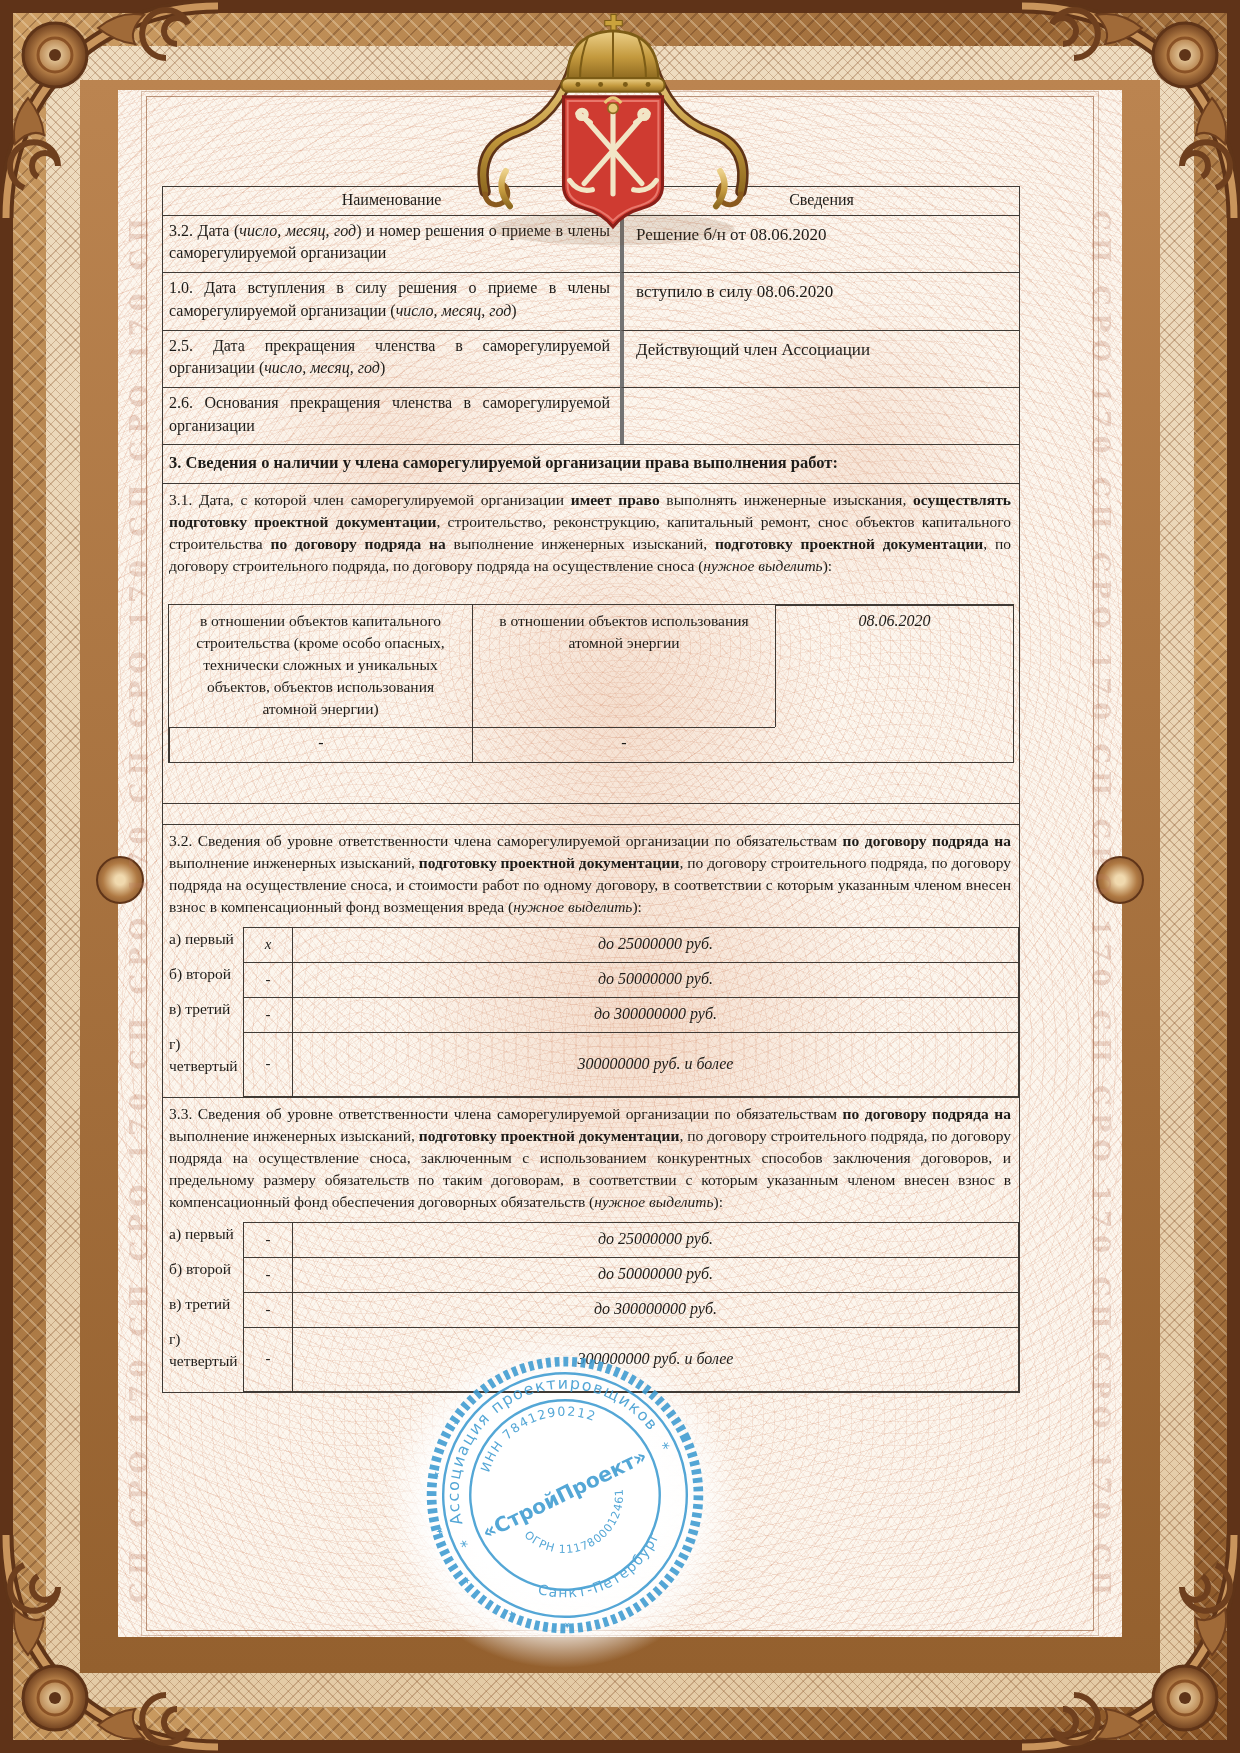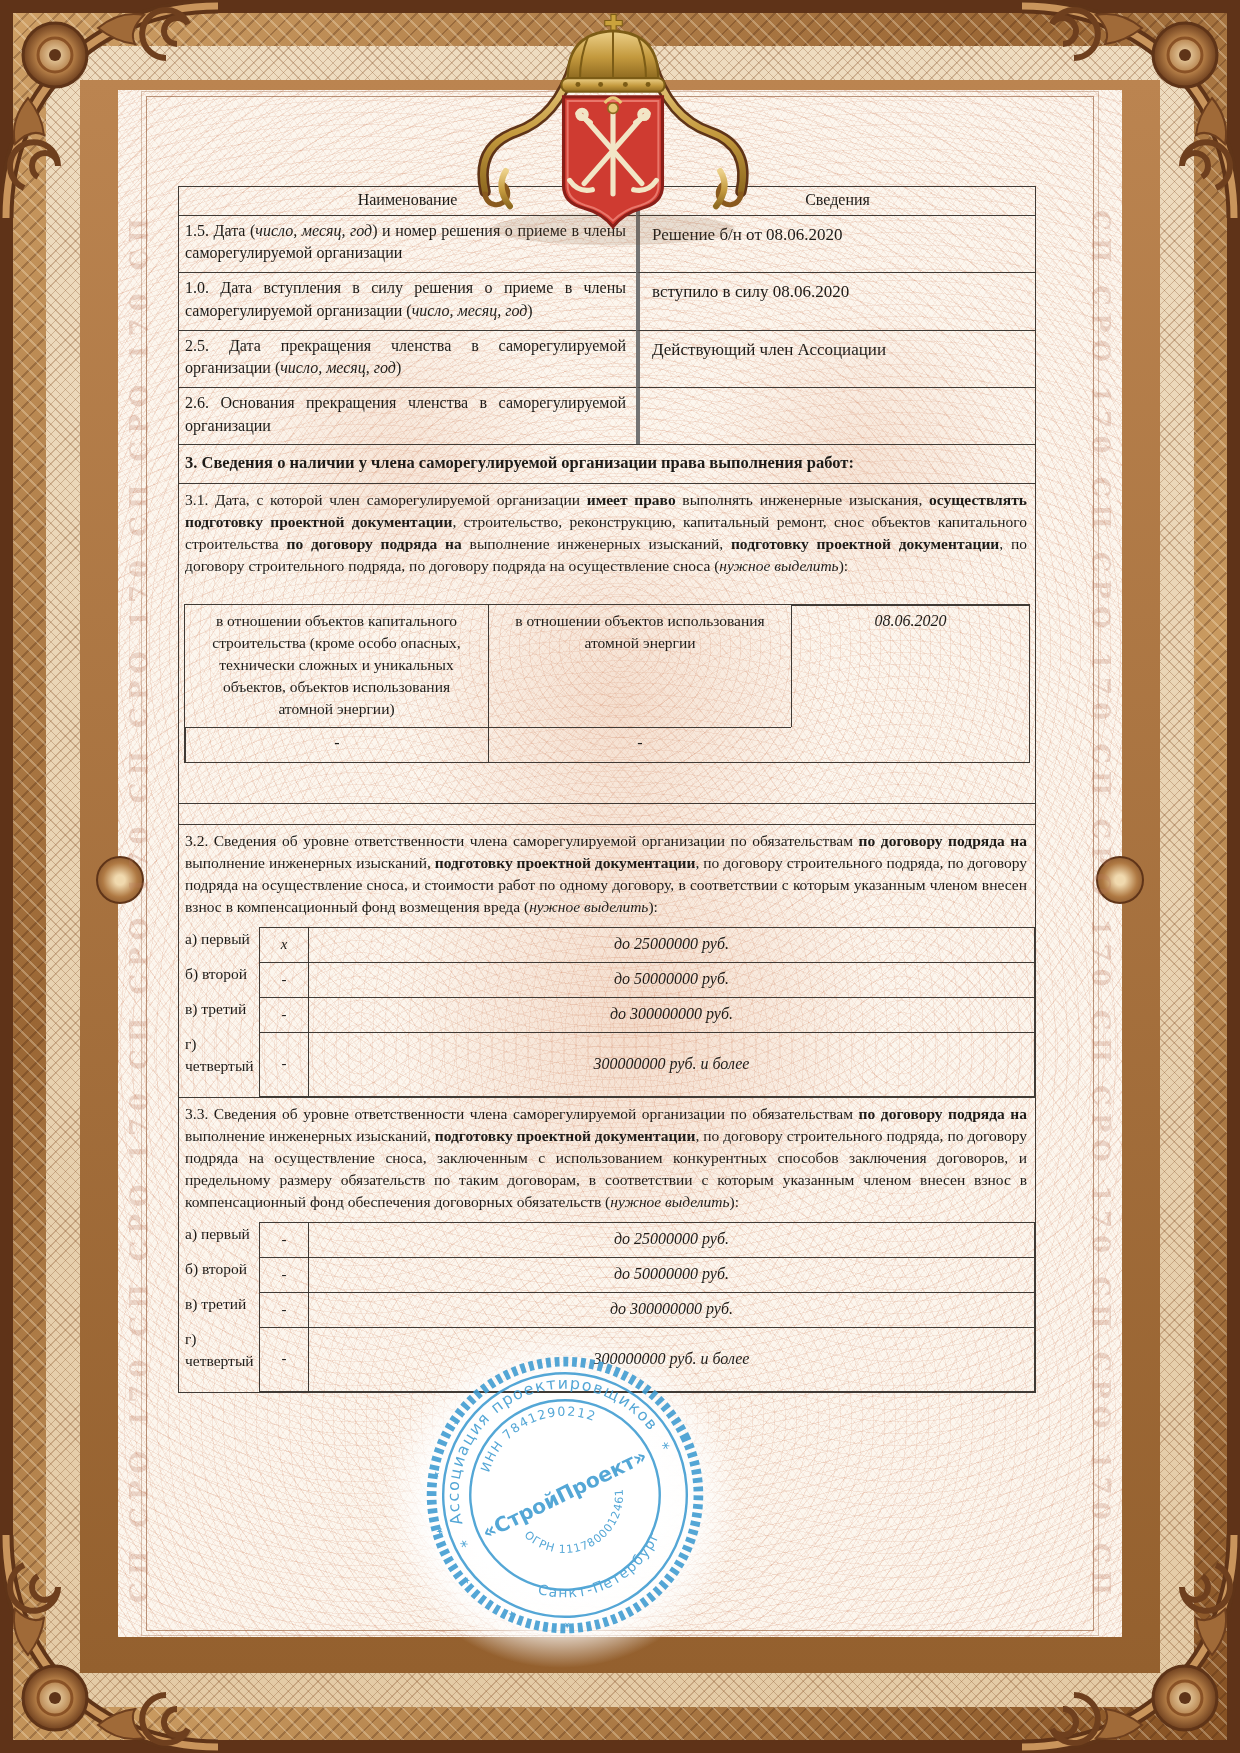--- a/index.html
+++ b/index.html
@@ -44,21 +44,21 @@
   .wm{position:absolute;top:210px;bottom:150px;width:34px;z-index:2;
       writing-mode:vertical-rl;text-align:center;
       font-family:"DejaVu Serif",serif;font-weight:bold;font-size:26px;letter-spacing:7px;
       color:rgba(186,120,92,.26);white-space:nowrap;overflow:hidden;}
   .wm.left{left:124px;transform:rotate(180deg);}
   .wm.right{right:124px;}
   .halo{position:absolute;left:383px;top:1332px;width:356px;height:336px;border-radius:50%;z-index:3;
       background:radial-gradient(closest-side,#ffffff 55%,rgba(255,255,255,.92) 74%,rgba(255,255,255,0) 100%);}
   .coat{position:absolute;left:448px;top:8px;width:330px;height:252px;z-index:6;}
 
-  .content{position:absolute;left:178px;top:186px;width:856px;z-index:4;
+  .content{position:absolute;left:162px;top:186px;width:856px;z-index:4;
       border:1px solid #3f3a35;font-size:15.5px;line-height:1.42;}
   .regtbl{display:grid;grid-template-columns:457px 1fr;}
   .regtbl > div{border-top:1px solid #3f3a35;}
   .regtbl > div:nth-child(-n+2){border-top:none;}
   .hd{text-align:center;font-size:16px;padding:2px 4px 3px;}
   .cell-name{text-align:justify;padding:4px 10px 7px 6px;font-size:16px;}
   .cell-val{border-left:4px solid #737373;font-size:17px;padding:7px 8px 6px 12px;}
   .sec3{border-top:1px solid #3f3a35;font-weight:bold;font-size:16.5px;text-align:justify;padding:6px 8px 8px 6px;font-family:Liberation Serif, serif;}
   .para{border-top:1px solid #3f3a35;text-align:justify;padding:5px 8px 7px 6px;}
   .seg-b{font-weight:bold;}
@@ -142,21 +142,21 @@
   <div class="wm right">СП СРО 170  СП СРО 170  СП СРО 170  СП СРО 170  СП СРО 170  СП СРО 170</div>
 
   <div class="halo"></div>
 
   <div class="content">
 
     <div class="regtbl">
       <div class="hd">Наименование</div>
       <div class="hd cell-val" style="padding:2px 4px 3px;font-size:16px;">Сведения</div>
 
-      <div class="cell-name"><span>1.5. Дата (</span><span class="seg-i">число, месяц, год</span><span>) и номер решения о приеме в члены саморегулируемой организации</span></div>
+      <div class="cell-name"><span>3.2. Дата (</span><span class="seg-i">число, месяц, год</span><span>) и номер решения о приеме в члены саморегулируемой организации</span></div>
       <div class="cell-val">Решение б/н от 08.06.2020</div>
 
       <div class="cell-name"><span>1.0. Дата вступления в силу решения о приеме в члены саморегулируемой организации (</span><span class="seg-i">число, месяц, год</span><span>)</span></div>
       <div class="cell-val">вступило в силу 08.06.2020</div>
 
       <div class="cell-name"><span>2.5. Дата прекращения членства в саморегулируемой организации (</span><span class="seg-i">число, месяц, год</span><span>)</span></div>
       <div class="cell-val">Действующий член Ассоциации</div>
 
       <div class="cell-name"><span>2.6. Основания прекращения членства в саморегулируемой организации</span></div>
       <div class="cell-val"></div>

